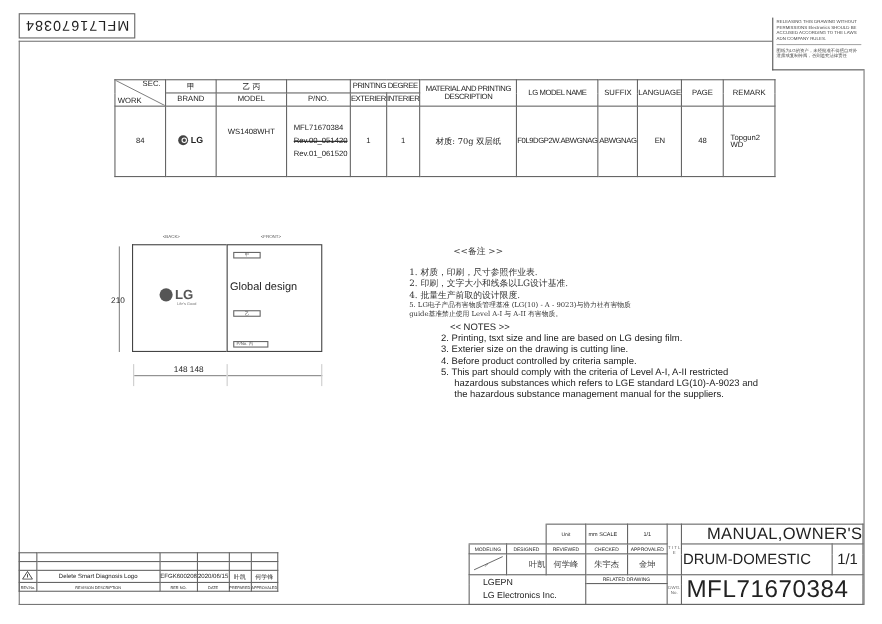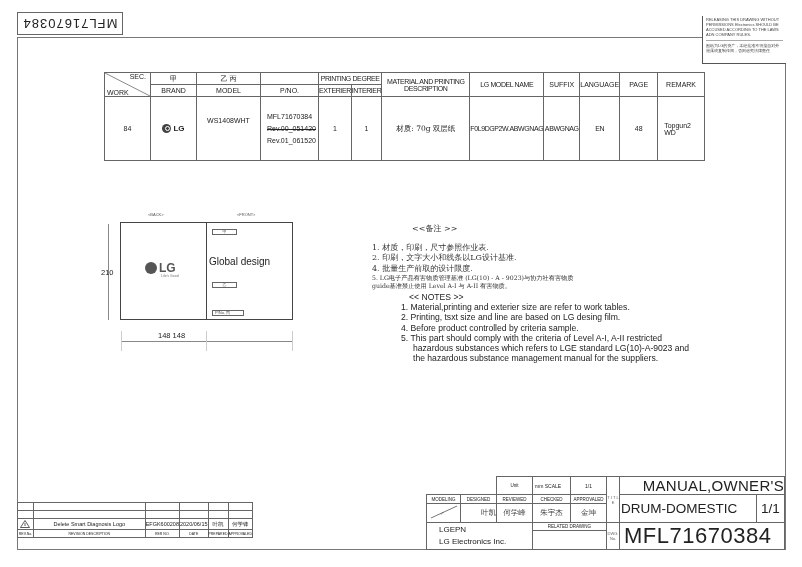--- a/index.html
+++ b/index.html
@@ -176,22 +176,22 @@
   <div class="ttl">&lt;&lt;备注 &gt;&gt;</div>
   <div>1.  材质，印刷，尺寸参照作业表.</div>
   <div>2.  印刷，文字大小和线条以LG设计基准.</div>
   <div>4.  批量生产前取的设计限度.</div>
   <div class="small">5.  LG电子产品有害物质管理基准 (LG(10) - A - 9023)与协力社有害物质</div>
   <div class="small">     guide基准禁止使用 Level A-I 与 A-II 有害物质。</div>
 </div>
 
 <div class="abs notes-en">
   <div style="padding-left:8px">&lt;&lt; NOTES &gt;&gt;</div>
-  <div>1. Material,printing and exterier size are refer to work tables.</div>
   <div>2. Printing, tsxt  size and line are based on LG desing film.</div>
+  <div>3. Exterier size on the drawing is cutting line.</div>
   <div>4. Before product controlled by criteria sample.</div>
   <div>5. This part should comply with the criteria of Level A-I, A-II restricted</div>
   <div class="ind">hazardous substances which refers to LGE standard LG(10)-A-9023 and</div>
   <div class="ind">the hazardous substance management manual for the suppliers.</div>
 </div>
 
 <table class="abs rev">
   <tbody>
       <tr>
         <td style="width:16px"></td>

